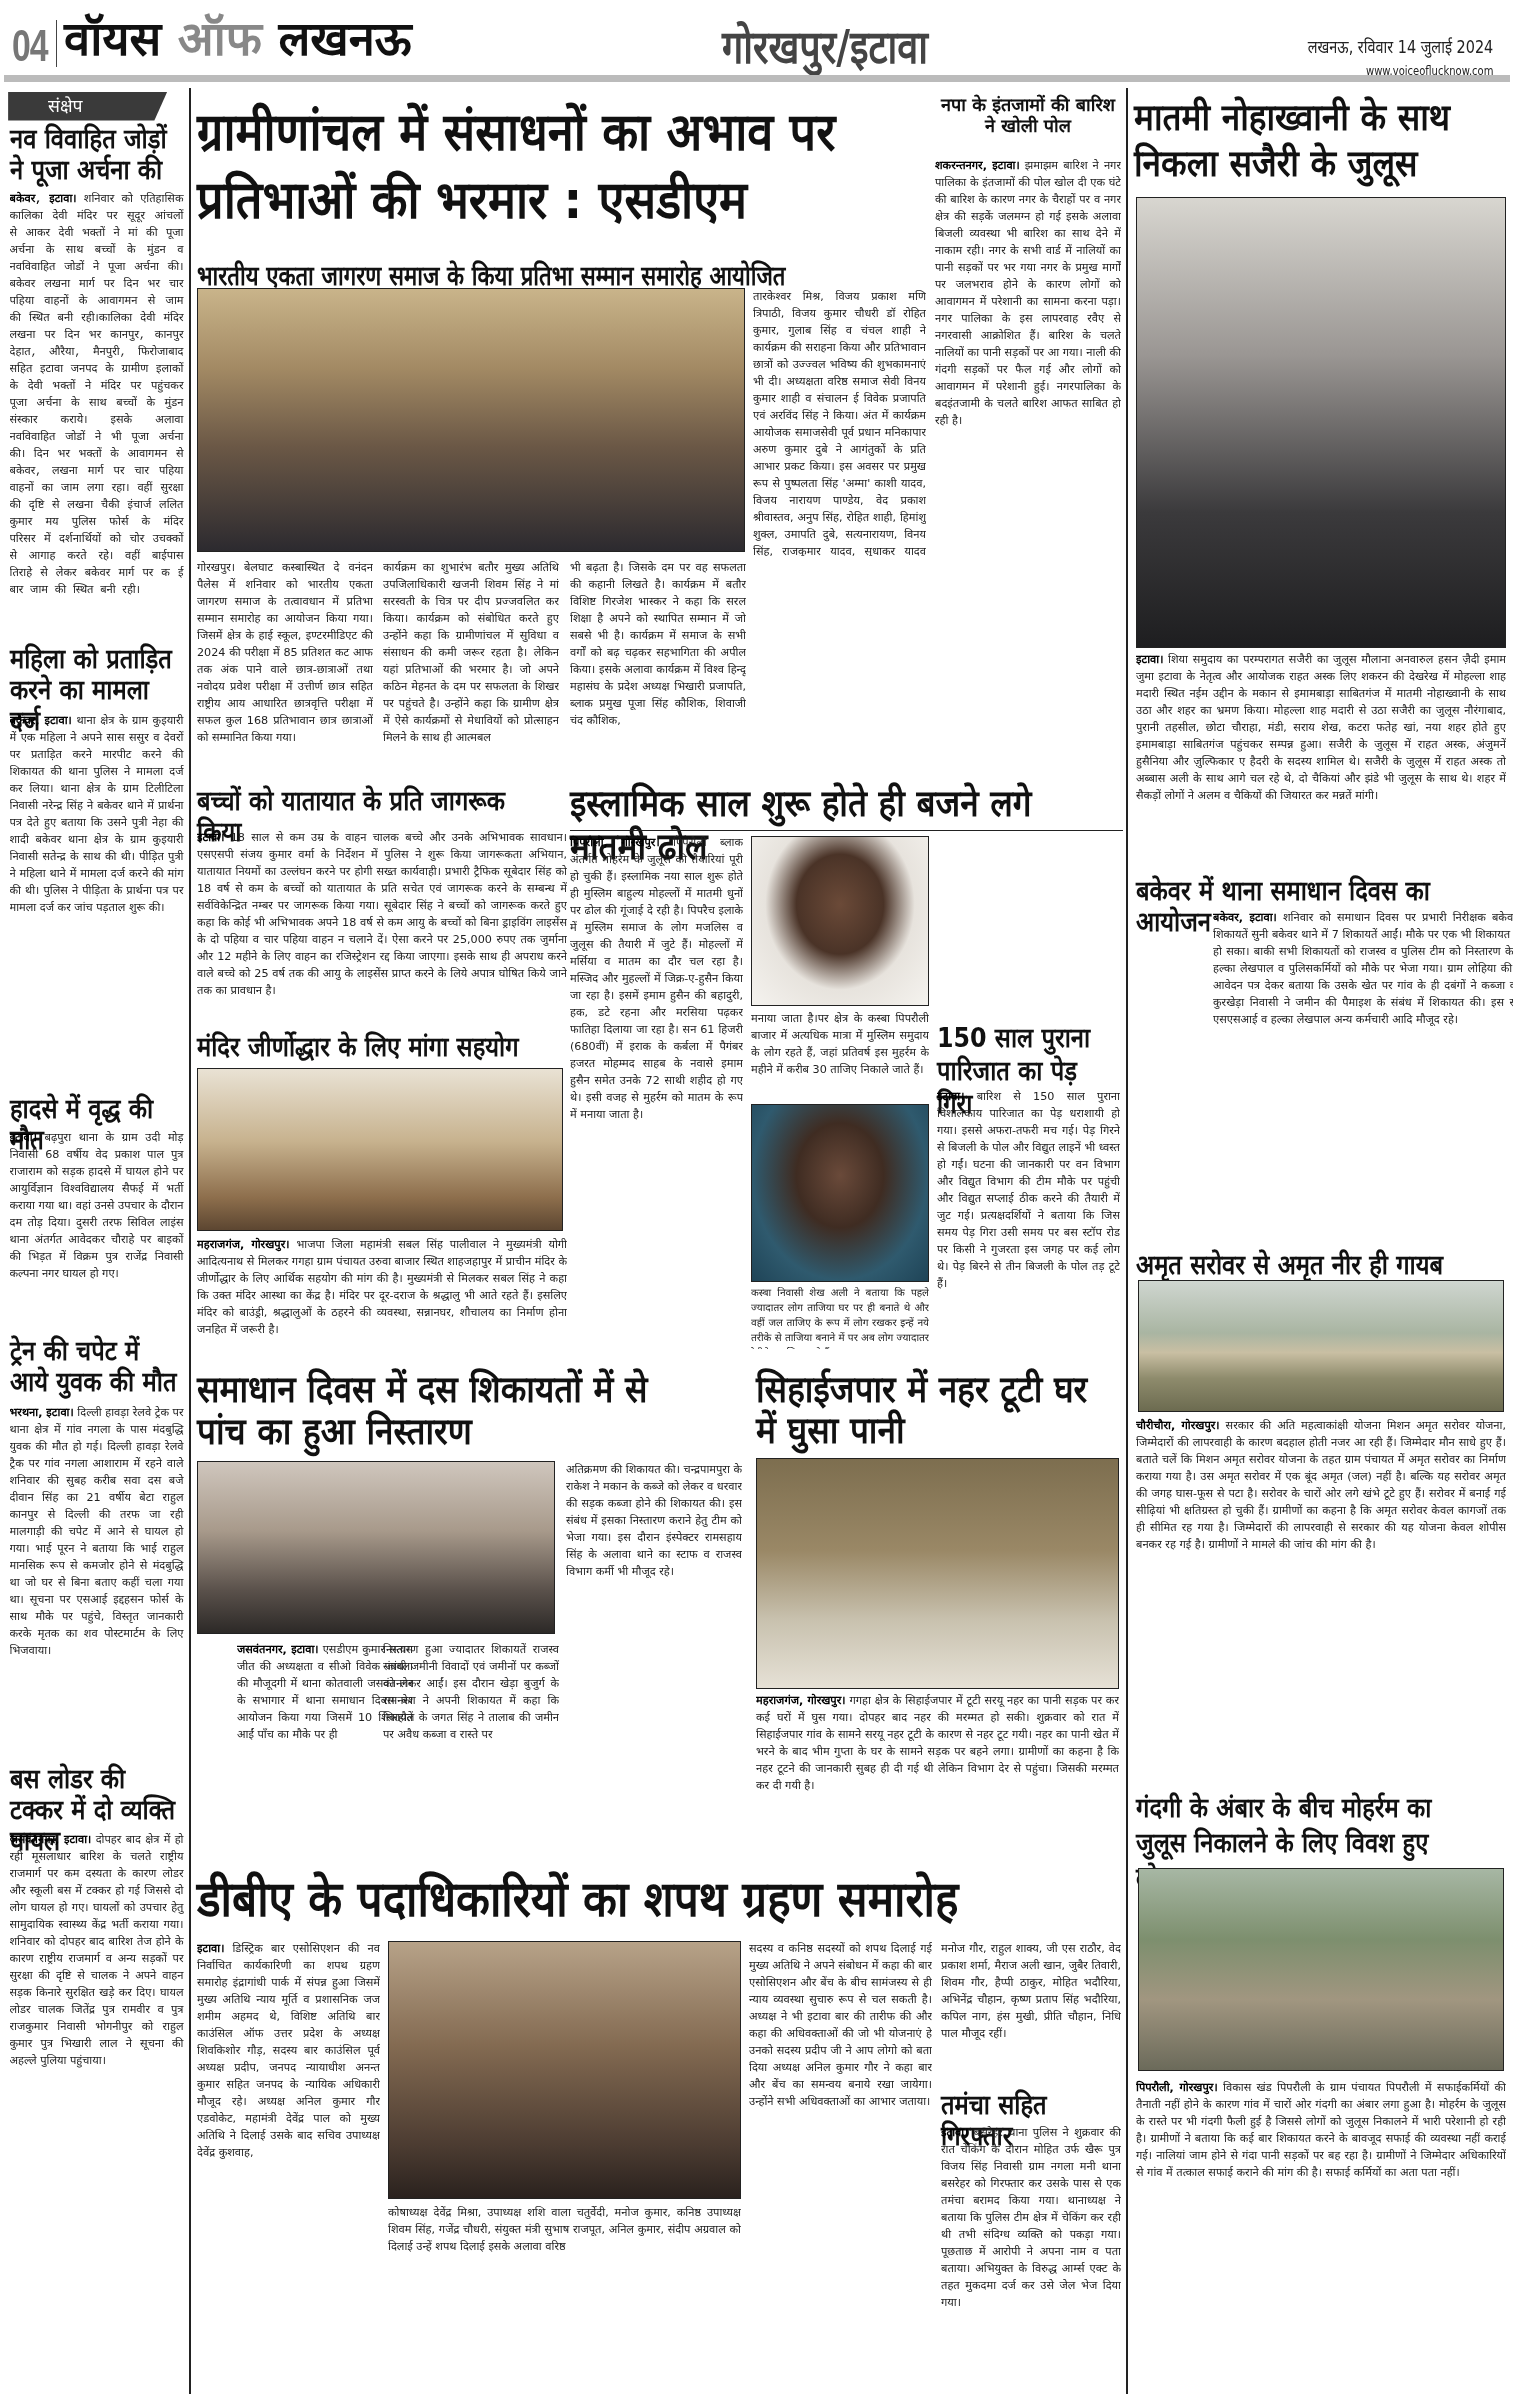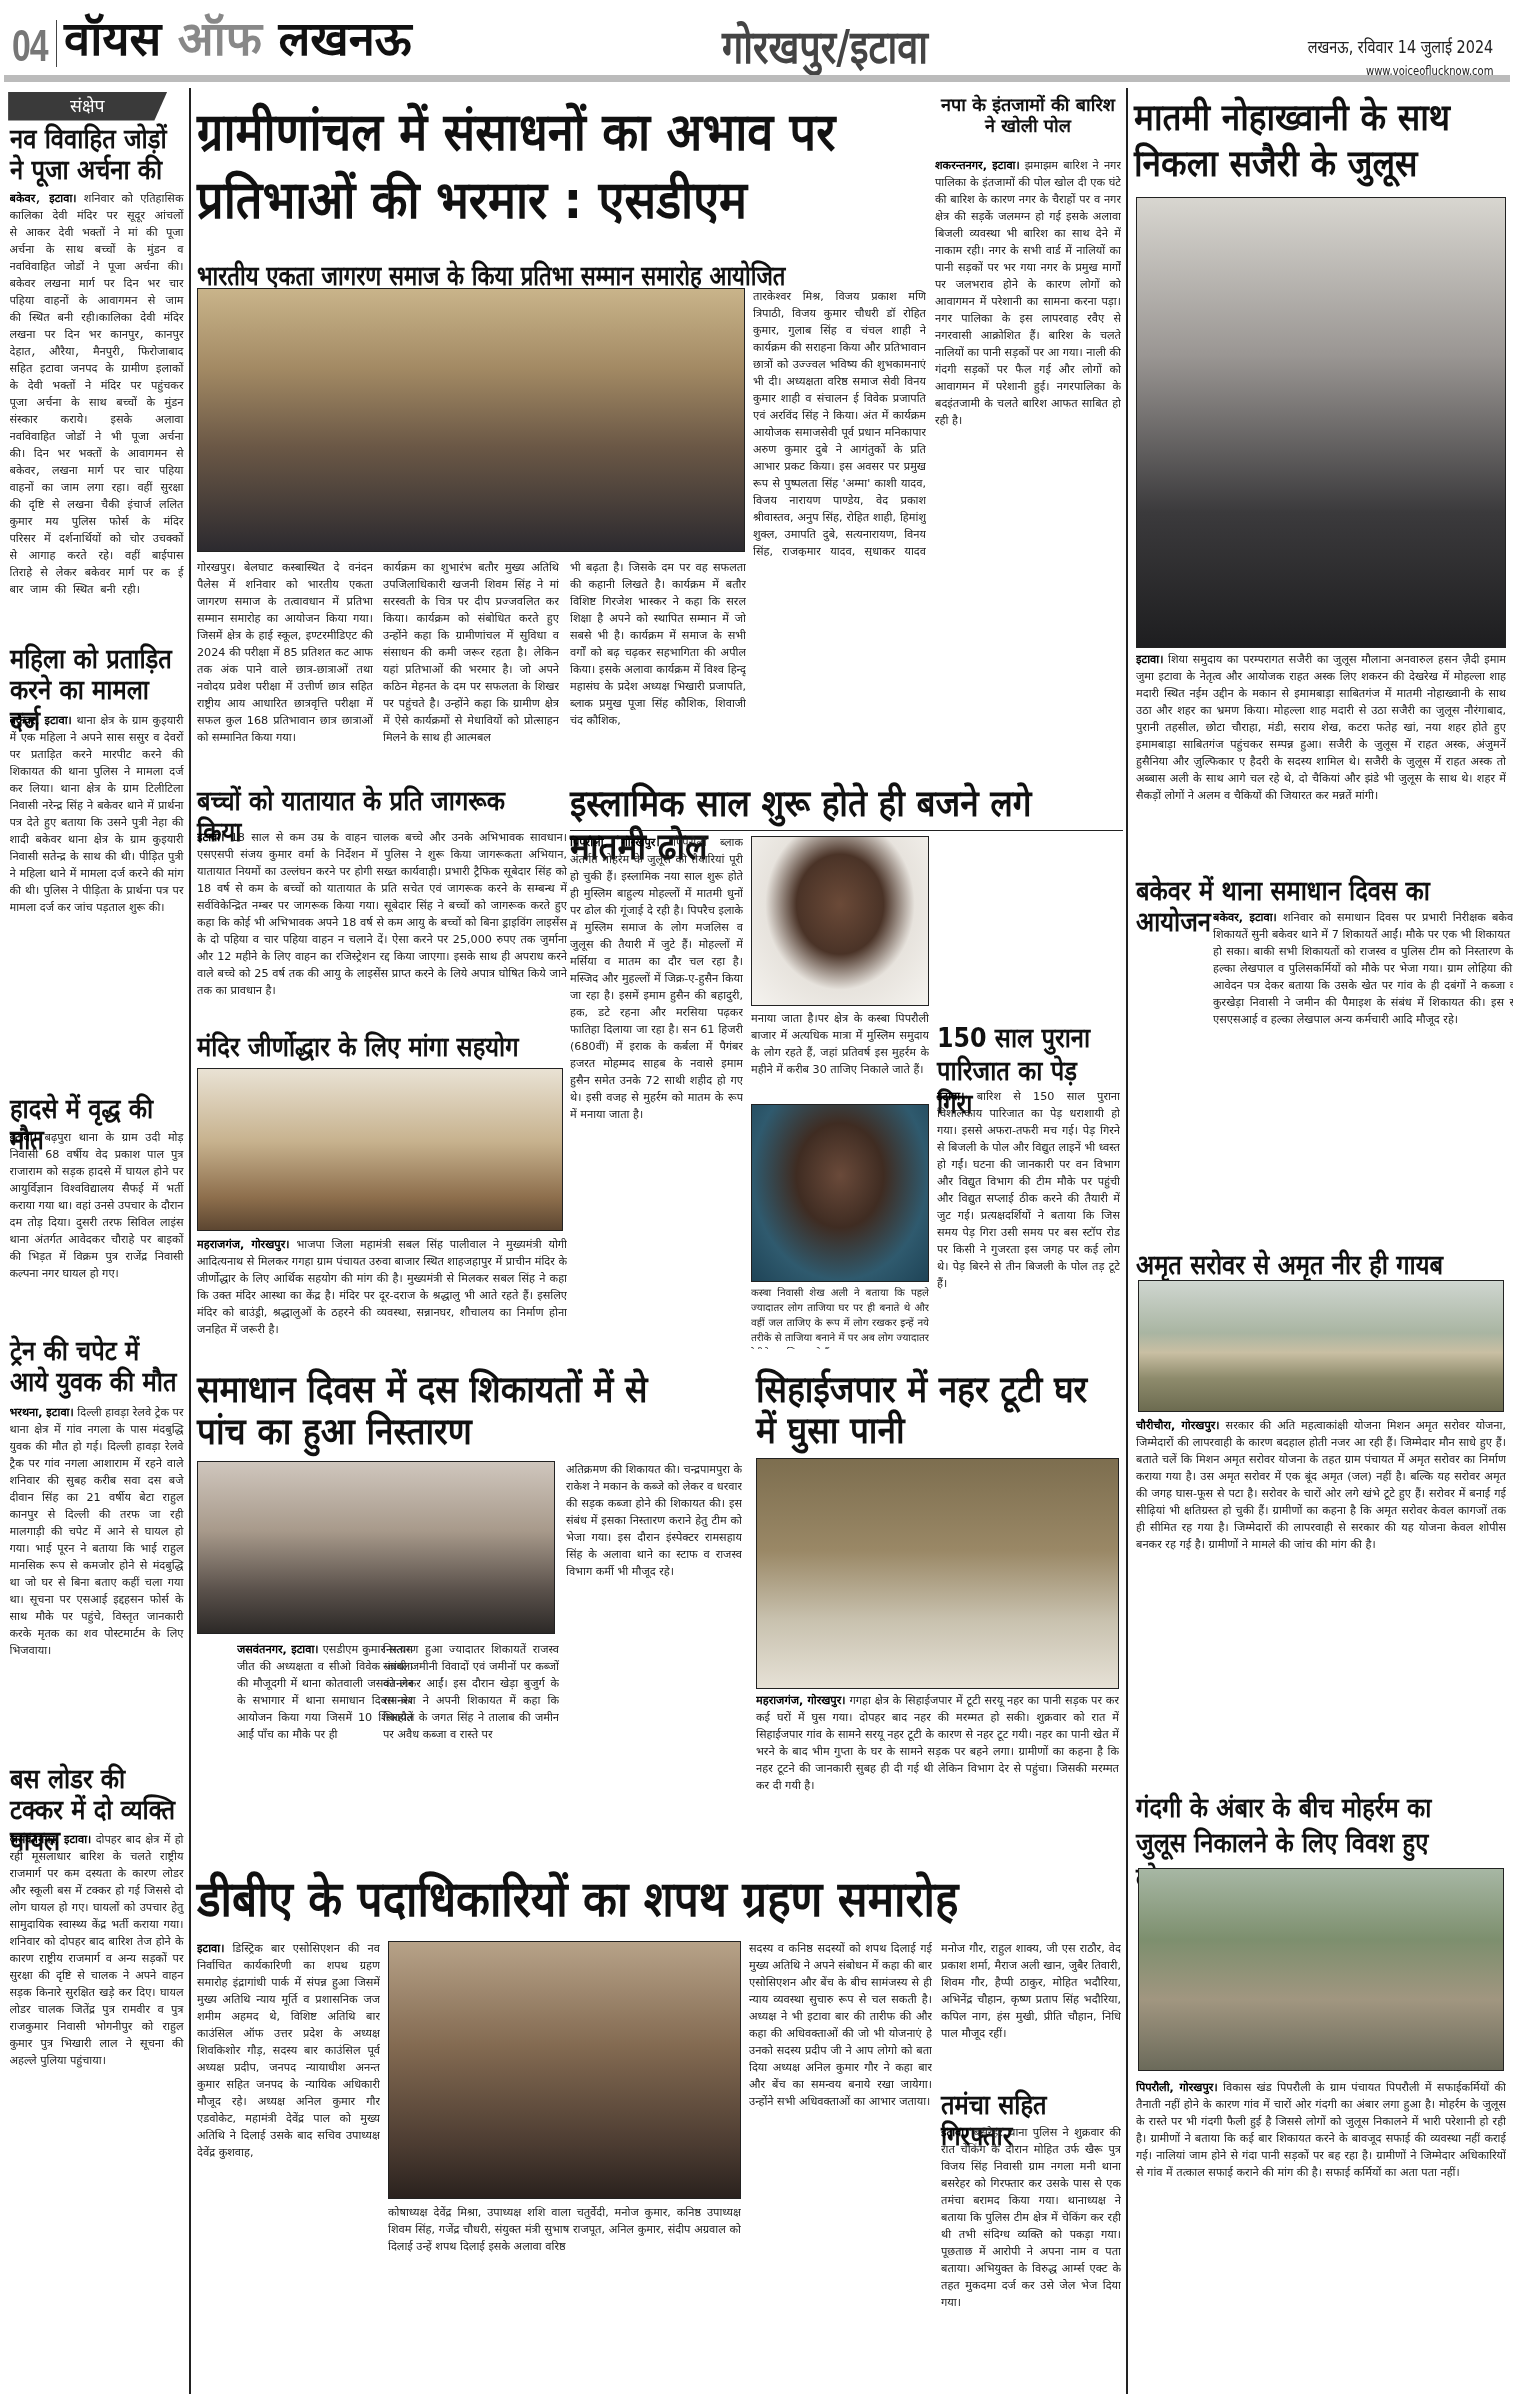--- a/index.html
+++ b/index.html
@@ -8,21 +8,21 @@
   .abs { position: absolute; }
   .masthead-num { left: 12.2px; top: 20.3px; font-family: "Liberation Sans", sans-serif; font-weight: bold; font-size: 45px; color: #777; letter-spacing: -1.4px; transform: scaleX(0.75); transform-origin: left; }
   .masthead-sep { left: 56px; top: 20.3px; width: 1.4px; height: 47px; background: #444; }
   .masthead-brand { left: 64px; top: 15px; font-weight: bold; font-size: 47px; line-height: 1; }
   .masthead-brand .dark { color: #111; } .masthead-brand .light { color: #888; }
   .section-title { left: 722px; top: 13.6px; font-weight: bold; font-size: 46px; color: #444; transform: scaleX(0.82); transform-origin: left; }
   .dateline { right: 20.3px; top: 34px; font-size: 17.6px; color: #222; transform: scaleX(0.82); transform-origin: right; }
   .website { right: 20.3px; top: 64px; font-size: 12.2px; color: #222; transform: scaleX(0.82); transform-origin: right; }
   .topbar { left: 4.1px; top: 75px; width: 1506px; height: 6.8px; background: #bbb; }
   .vrule { width: 2px; background: #222; }
-  .sankshep { left: 8.1px; top: 92px; width: 159px; height: 28.5px; background: #3a3a3a; color: #fff; font-size: 17.6px; padding-left: 62px; line-height: 28.5px; clip-path: polygon(0 0, 100% 0, 92% 100%, 0 100%); }
+  .sankshep { left: 8.1px; top: 92px; width: 159px; height: 28.5px; background: #3a3a3a; color: #fff; font-size: 17.6px; padding-left: 40px; line-height: 28.5px; clip-path: polygon(0 0, 100% 0, 92% 100%, 0 100%); }
   .hl { font-weight: bold; line-height: 1.15; color: #111; }
   .hl-xl { font-size: 52px; transform: scaleX(0.9); transform-origin: left; }
   .hl-l { font-size: 37px; transform: scaleX(0.9); transform-origin: left; }
   .hl-m { font-size: 27px; transform: scaleX(0.88); transform-origin: left; }
   .sub { font-size: 27px; font-weight: bold; transform: scaleX(0.82); transform-origin: left; white-space: nowrap; }
   .body-text { font-size: 11.2px; line-height: 17px; text-align: justify; color: #222; overflow: hidden; }
   .body-text b { color: #000; }
   .photo { border: 1.4px solid #222; overflow: hidden; }
   .ph-crowd { background: linear-gradient(180deg,#c9b48a 0%,#a38a64 30%,#6b5846 60%,#2c2a2f 100%); }
   .ph-proc { background: linear-gradient(180deg,#d8d6d0 0%,#9a9693 35%,#3b3a3c 70%,#1e1e20 100%); }

